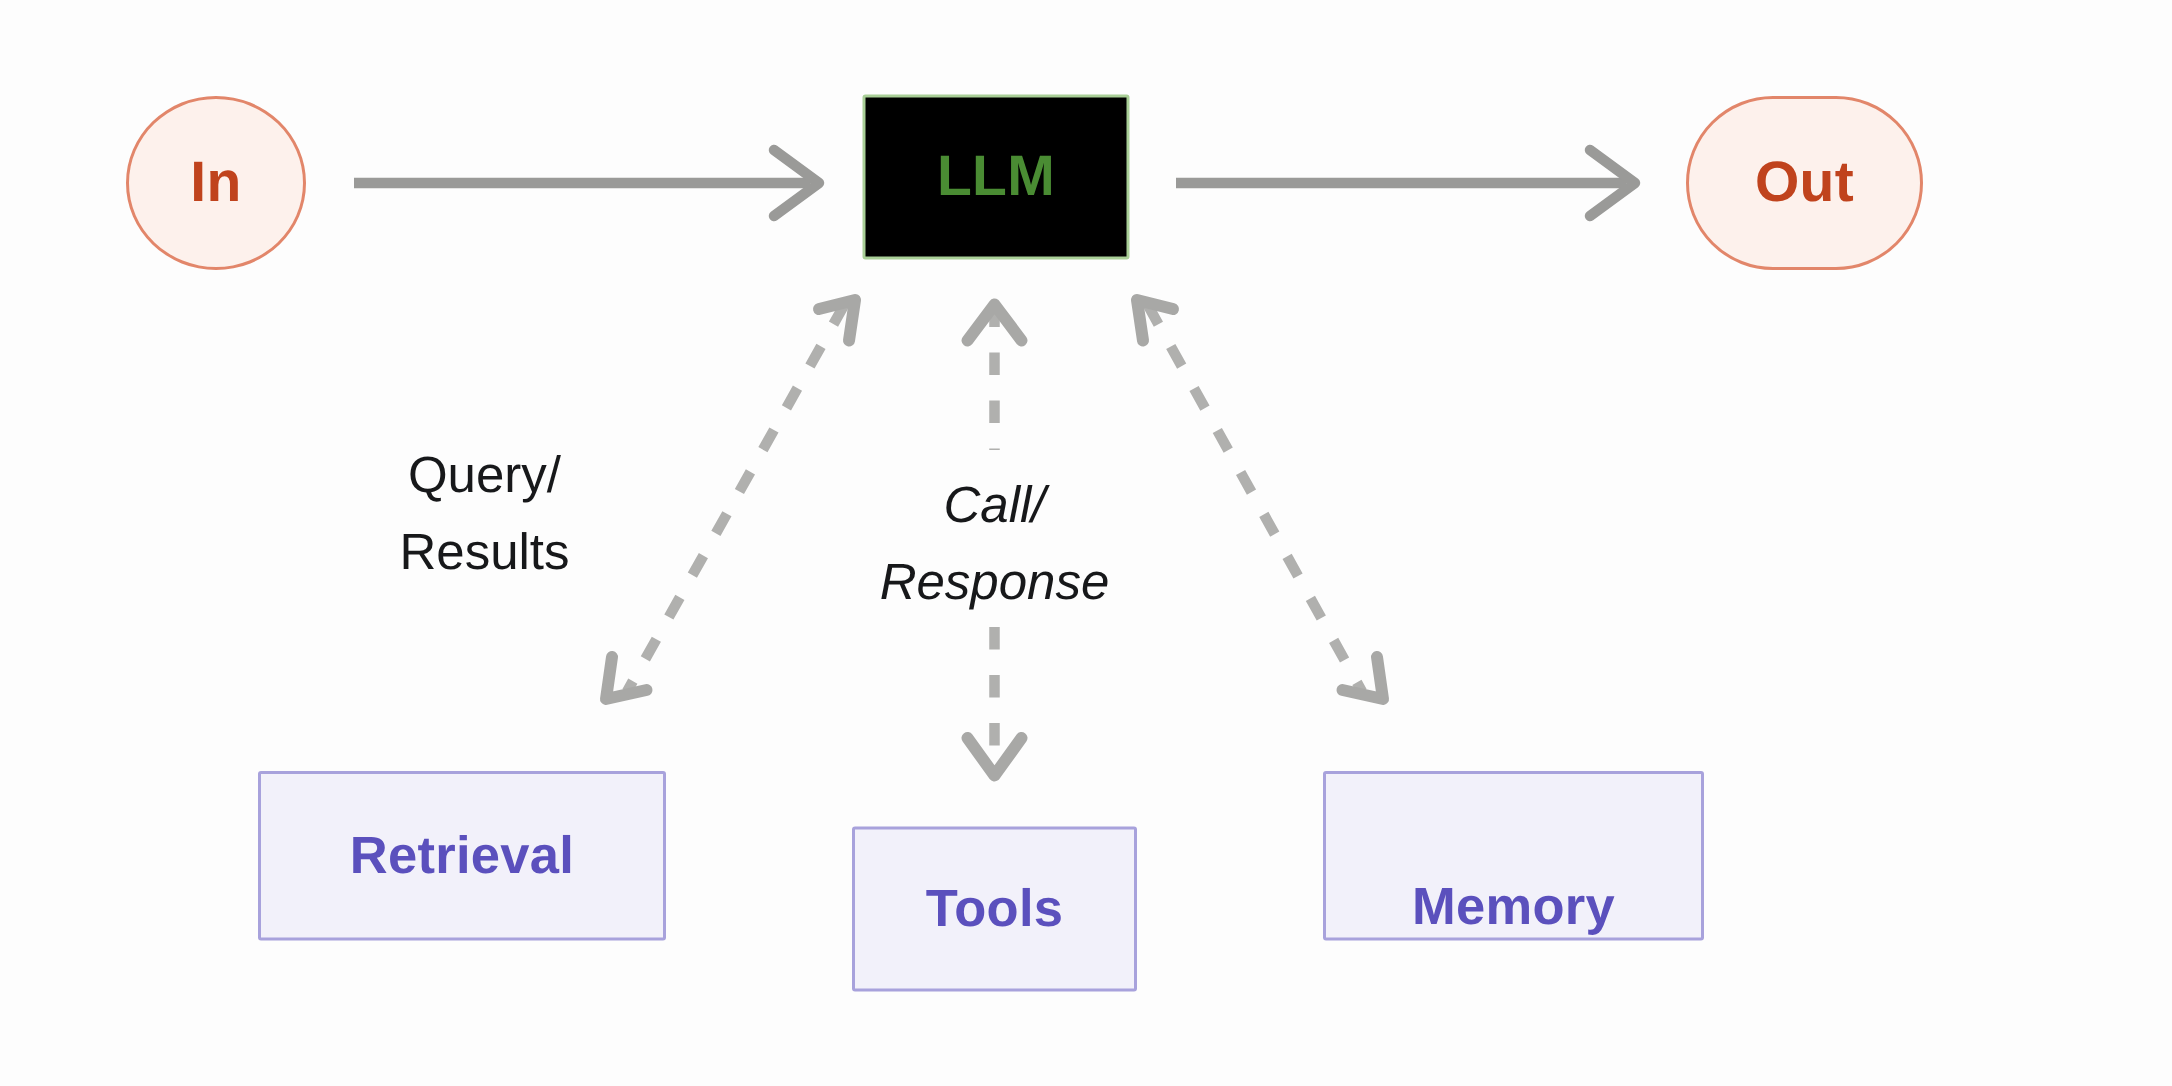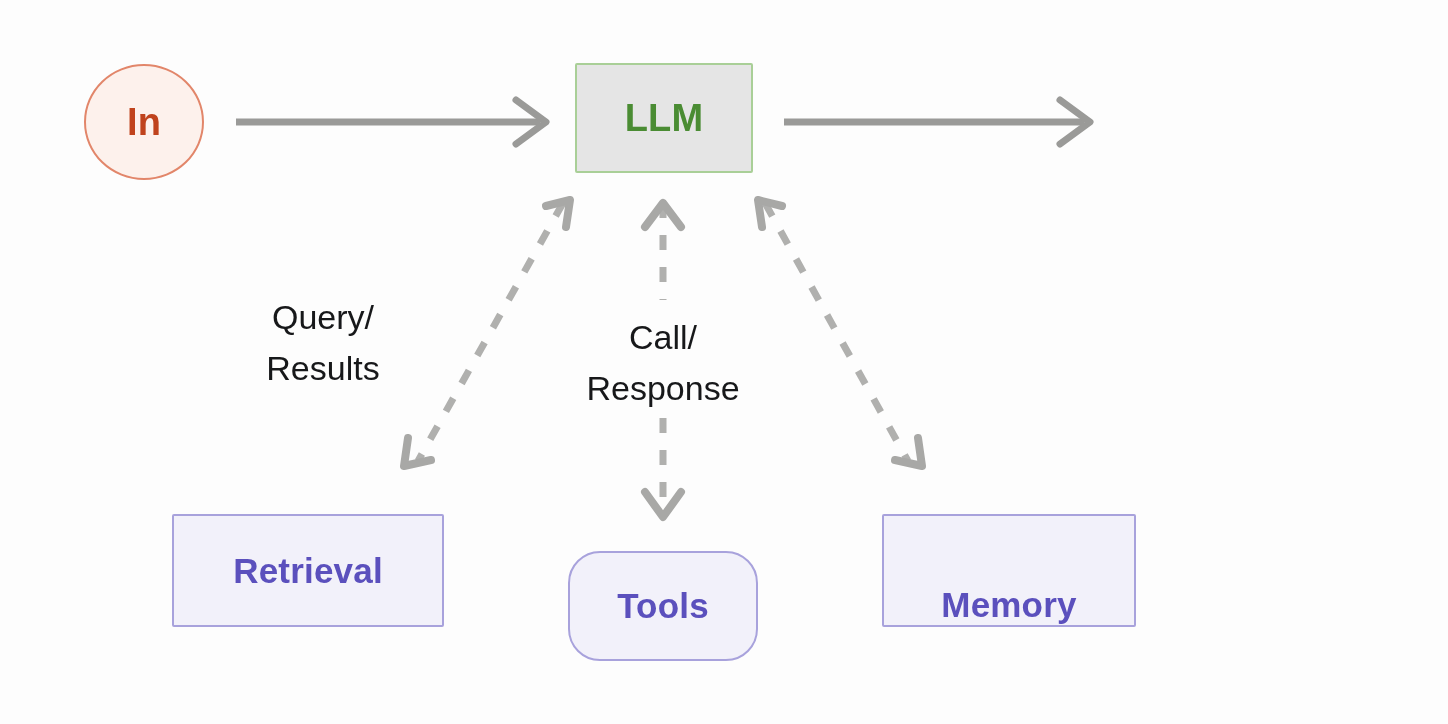--- a/index.html
+++ b/index.html
@@ -55,21 +55,21 @@
     height: 116px;
     border-radius: 58px;
     font-size: 38px;
   }
   
   #node-llm {
     left: 575px;
     top: 63px;
     width: 178px;
     height: 110px;
-    background: #e5e5e5;
+    background: #000000;
     border: 2px solid #a9cf97;
     color: #4a8c33;
     border-radius: 2px;
     font-size: 38px;
   }
   
   .node-cap {
     background: #f2f1fa;
     border: 2px solid #a8a2dc;
     color: #5b50bd;
@@ -80,21 +80,20 @@
     left: 172px;
     top: 514px;
     width: 272px;
     height: 113px;
   }
   #node-tools {
     left: 568px;
     top: 551px;
     width: 190px;
     height: 110px;
-    border-radius: 32px;
   }
   #node-memory {
     left: 882px;
     top: 514px;
     width: 254px;
     height: 113px;
     align-items: flex-end;
   }
   
   .edge-label {
@@ -108,20 +107,21 @@
   }
   #label-query {
     left: 168px;
     top: 292px;
     width: 310px;
   }
   #label-call {
     left: 508px;
     top: 312px;
     width: 310px;
+    font-style: italic;
   }
   #label-read {
     left: 822px;
     top: 292px;
     width: 306px;
   }
 </style>
 </head>
 <body>
 
@@ -166,20 +166,23 @@
   </svg>
 
   <div class="node node-io" id="node-in">
     <span>In</span>
   </div>
 
   <div class="node" id="node-llm">
     <span>LLM</span>
   </div>
 
+  <div class="node node-io" id="node-out">
+    <span>Out</span>
+  </div>
 
   <div class="node node-cap" id="node-retrieval">
     <span>Retrieval</span>
   </div>
 
   <div class="node node-cap" id="node-tools">
     <span>Tools</span>
   </div>
 
   <div class="node node-cap" id="node-memory">

